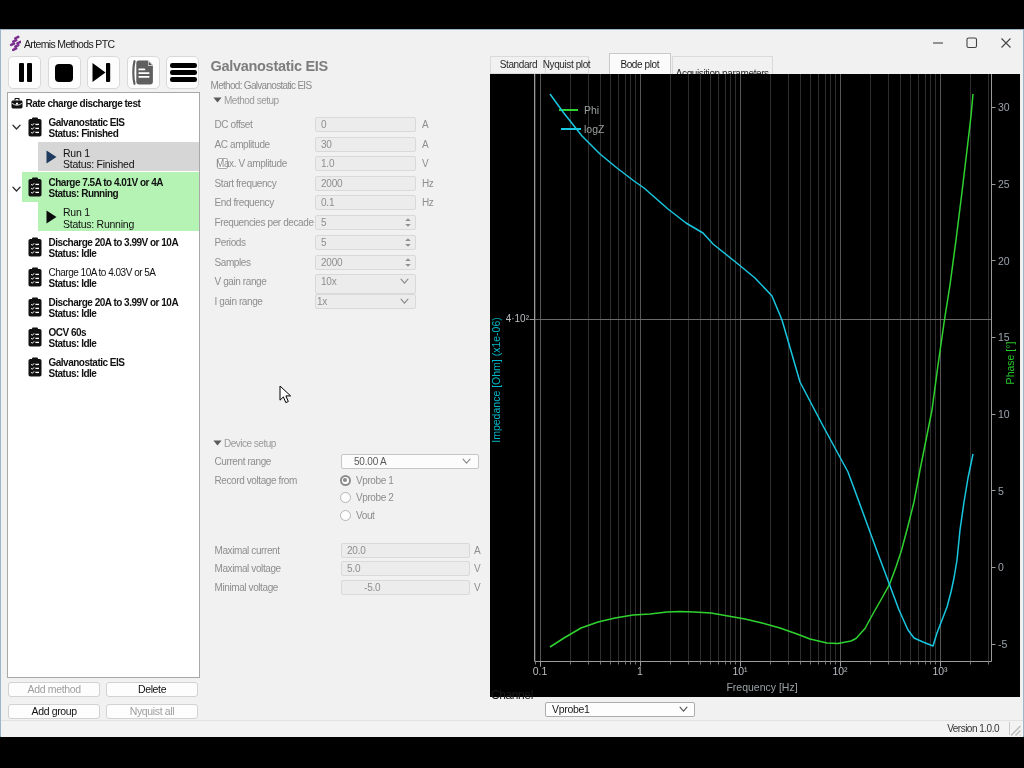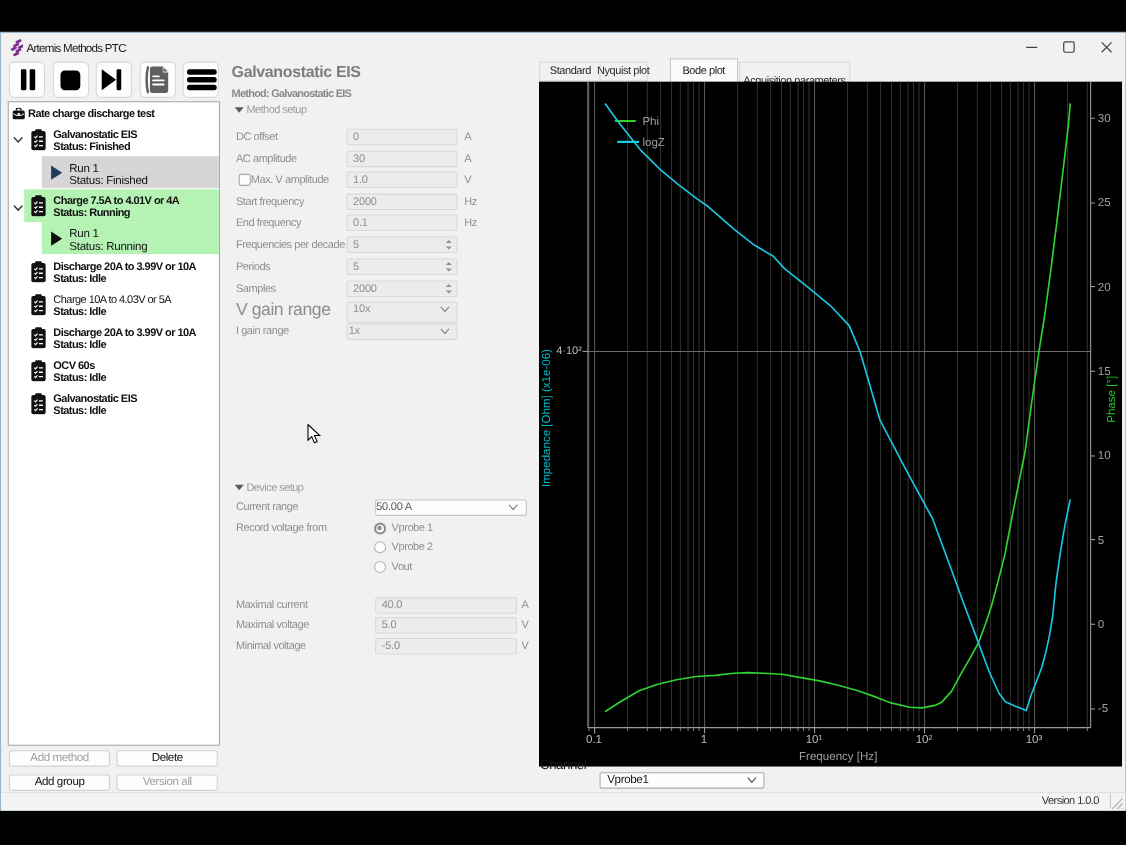--- a/index.html
+++ b/index.html
@@ -170,96 +170,96 @@
       <line x1="7.4" y1="11.4" x2="11" y2="11.4" stroke-width="1.3"></line>
 <path d="M3.2 15.2 l1.1 1.1 1.8-2.0" stroke-width="1.0"></path>
       <line x1="7.4" y1="15.4" x2="11" y2="15.4" stroke-width="1.3"></line>
 </g>
   </svg>
 <div class="t" style="left:48.5px;top:356.0px;font-size:10px;letter-spacing:-0.5px;font-weight:bold;color:#111;line-height:13px">Galvanostatic EIS</div>
 <div class="t" style="left:48.5px;top:367.0px;font-size:10px;letter-spacing:-0.5px;font-weight:bold;color:#111;line-height:13px">Status: Idle</div>
 <div class="abs" style="left:7.8px;top:681.5px;width:92.7px;height:15.5px;background:#fdfdfd;border:1px solid #d2d2d2;border-radius:3px;font-size:10.5px;letter-spacing:-0.35px;color:#9e9e9e;display:flex;align-items:center;justify-content:center">Add method</div>
 <div class="abs" style="left:105.6px;top:681.5px;width:92.9px;height:15.5px;background:#fdfdfd;border:1px solid #d2d2d2;border-radius:3px;font-size:10.5px;letter-spacing:-0.35px;color:#111;display:flex;align-items:center;justify-content:center">Delete</div>
 <div class="abs" style="left:7.8px;top:703.5px;width:92.7px;height:15.5px;background:#fdfdfd;border:1px solid #d2d2d2;border-radius:3px;font-size:10.5px;letter-spacing:-0.35px;color:#111;display:flex;align-items:center;justify-content:center">Add group</div>
-<div class="abs" style="left:105.6px;top:703.5px;width:92.9px;height:15.5px;background:#fdfdfd;border:1px solid #d2d2d2;border-radius:3px;font-size:10.5px;letter-spacing:-0.35px;color:#9e9e9e;display:flex;align-items:center;justify-content:center">Version all</div>
+<div class="abs" style="left:105.6px;top:703.5px;width:92.9px;height:15.5px;background:#fdfdfd;border:1px solid #d2d2d2;border-radius:3px;font-size:10.5px;letter-spacing:-0.35px;color:#9e9e9e;display:flex;align-items:center;justify-content:center">Nyquist all</div>
 <div class="t" style="left:210.5px;top:58px;font-size:14.5px;letter-spacing:-0.3px;font-weight:bold;color:#7d7d7d">Galvanostatic EIS</div>
-<div class="t" style="left:210.5px;top:80px;font-size:10px;letter-spacing:-0.7px;font-weight:bold;color:#8a8a8a">Method: Galvanostatic EIS</div>
+<div class="t" style="left:210.5px;top:80px;font-size:10px;letter-spacing:-0.7px;font-weight:normal;color:#8a8a8a">Method: Galvanostatic EIS</div>
 <svg class="abs" style="left:212.5px;top:97px" width="9" height="6" viewBox="0 0 9 6">
     <path d="M0.4 0.6 L8.6 0.6 L4.5 5.6 Z" fill="#5a5a5a"></path>
   </svg>
 <div class="t" style="left:224px;top:95px;font-size:10px;letter-spacing:-0.5px;color:#9a9a9a">Method setup</div>
 <div class="t" style="left:214.5px;top:117.5px;font-size:10px;letter-spacing:-0.4px;color:#8e8e8e;line-height:13px">DC offset</div>
 <div class="abs" style="left:315px;top:116.5px;width:101px;height:15px;background:#ececec;border:1px solid #d9d9d9;border-radius:2px;font-size:10px;letter-spacing:-0.2px;color:#8e8e8e;line-height:13px;padding-left:5px;white-space:nowrap;overflow:hidden">0</div>
 <div class="t" style="left:422px;top:117.5px;font-size:10px;letter-spacing:-0.4px;color:#8e8e8e;line-height:13px">A</div>
 <div class="t" style="left:214.5px;top:137.5px;font-size:10px;letter-spacing:-0.4px;color:#8e8e8e;line-height:13px">AC amplitude</div>
 <div class="abs" style="left:315px;top:136.5px;width:101px;height:15px;background:#ececec;border:1px solid #d9d9d9;border-radius:2px;font-size:10px;letter-spacing:-0.2px;color:#8e8e8e;line-height:13px;padding-left:5px;white-space:nowrap;overflow:hidden">30</div>
 <div class="t" style="left:422px;top:137.5px;font-size:10px;letter-spacing:-0.4px;color:#8e8e8e;line-height:13px">A</div>
 <div class="abs" style="left:315px;top:156.0px;width:101px;height:15px;background:#ececec;border:1px solid #d9d9d9;border-radius:2px;font-size:10px;letter-spacing:-0.2px;color:#8e8e8e;line-height:13px;padding-left:5px;white-space:nowrap;overflow:hidden">1.0</div>
 <div class="t" style="left:422px;top:157.0px;font-size:10px;letter-spacing:-0.4px;color:#8e8e8e;line-height:13px">V</div>
 <div class="t" style="left:214.5px;top:176.5px;font-size:10px;letter-spacing:-0.4px;color:#8e8e8e;line-height:13px">Start frequency</div>
 <div class="abs" style="left:315px;top:175.5px;width:101px;height:15px;background:#ececec;border:1px solid #d9d9d9;border-radius:2px;font-size:10px;letter-spacing:-0.2px;color:#8e8e8e;line-height:13px;padding-left:5px;white-space:nowrap;overflow:hidden">2000</div>
 <div class="t" style="left:422px;top:176.5px;font-size:10px;letter-spacing:-0.4px;color:#8e8e8e;line-height:13px">Hz</div>
 <div class="t" style="left:214.5px;top:196.0px;font-size:10px;letter-spacing:-0.4px;color:#8e8e8e;line-height:13px">End frequency</div>
 <div class="abs" style="left:315px;top:195.0px;width:101px;height:15px;background:#ececec;border:1px solid #d9d9d9;border-radius:2px;font-size:10px;letter-spacing:-0.2px;color:#8e8e8e;line-height:13px;padding-left:5px;white-space:nowrap;overflow:hidden">0.1</div>
 <div class="t" style="left:422px;top:196.0px;font-size:10px;letter-spacing:-0.4px;color:#8e8e8e;line-height:13px">Hz</div>
 <div class="abs" style="left:216.5px;top:158px;width:11px;height:11px;background:#fcfcfc;border:1px solid #a9a9a9;border-radius:2px"></div>
-<div class="t" style="left:228px;top:157.0px;font-size:10px;letter-spacing:-0.4px;color:#8e8e8e;line-height:13px">Max. V amplitude</div>
+<div class="t" style="left:216px;top:157.0px;font-size:10px;letter-spacing:-0.4px;color:#8e8e8e;line-height:13px">Max. V amplitude</div>
 <div class="t" style="left:214.5px;top:216.0px;font-size:10px;letter-spacing:-0.4px;color:#8e8e8e;line-height:13px">Frequencies per decade</div>
 <div class="abs" style="left:315px;top:215.0px;width:101px;height:15px;background:#ececec;border:1px solid #d9d9d9;border-radius:2px;font-size:10px;letter-spacing:-0.2px;color:#8e8e8e;line-height:13px;padding-left:5px;white-space:nowrap;overflow:hidden">5</div>
 <svg class="abs" style="left:403px;top:217.0px" width="10" height="11" viewBox="0 0 10 11">
 <path d="M2.2 4 L5 1.2 L7.8 4 Z" fill="#909090"></path>
     <path d="M2.2 7 L5 9.8 L7.8 7 Z" fill="#909090"></path>
   </svg>
 <div class="t" style="left:214.5px;top:236.0px;font-size:10px;letter-spacing:-0.4px;color:#8e8e8e;line-height:13px">Periods</div>
 <div class="abs" style="left:315px;top:235.0px;width:101px;height:15px;background:#ececec;border:1px solid #d9d9d9;border-radius:2px;font-size:10px;letter-spacing:-0.2px;color:#8e8e8e;line-height:13px;padding-left:5px;white-space:nowrap;overflow:hidden">5</div>
 <svg class="abs" style="left:403px;top:237.0px" width="10" height="11" viewBox="0 0 10 11">
 <path d="M2.2 4 L5 1.2 L7.8 4 Z" fill="#909090"></path>
     <path d="M2.2 7 L5 9.8 L7.8 7 Z" fill="#909090"></path>
   </svg>
 <div class="t" style="left:214.5px;top:255.5px;font-size:10px;letter-spacing:-0.4px;color:#8e8e8e;line-height:13px">Samples</div>
 <div class="abs" style="left:315px;top:254.5px;width:101px;height:15px;background:#ececec;border:1px solid #d9d9d9;border-radius:2px;font-size:10px;letter-spacing:-0.2px;color:#8e8e8e;line-height:13px;padding-left:5px;white-space:nowrap;overflow:hidden">2000</div>
 <svg class="abs" style="left:403px;top:256.5px" width="10" height="11" viewBox="0 0 10 11">
 <path d="M2.2 4 L5 1.2 L7.8 4 Z" fill="#909090"></path>
     <path d="M2.2 7 L5 9.8 L7.8 7 Z" fill="#909090"></path>
   </svg>
-<div class="t" style="left:214.5px;top:275.0px;font-size:16px;letter-spacing:-0.4px;color:#8e8e8e;line-height:13px">V gain range</div>
+<div class="t" style="left:214.5px;top:275.0px;font-size:10px;letter-spacing:-0.4px;color:#8e8e8e;line-height:13px">V gain range</div>
 <div class="abs" style="left:315px;top:274.0px;width:101px;height:20px;background:#ececec;border:1px solid #d9d9d9;border-radius:2px;font-size:10px;letter-spacing:-0.2px;color:#8e8e8e;line-height:13px;padding-left:5px;white-space:nowrap;overflow:hidden">10x</div>
 <svg class="abs" style="left:400px;top:278.3px" width="9" height="7" viewBox="0 0 9 7">
     <path d="M1 1.2 L4.5 5.2 L8 1.2" stroke="#8a8a8a" stroke-width="1.1" fill="none" stroke-linecap="round"></path>
   </svg>
 <div class="t" style="left:214.5px;top:294.5px;font-size:10px;letter-spacing:-0.4px;color:#8e8e8e;line-height:13px">I gain range</div>
 <div class="abs" style="left:315px;top:293.5px;width:101px;height:15px;background:#ececec;border:1px solid #d9d9d9;border-radius:2px;font-size:10px;letter-spacing:-0.2px;color:#8e8e8e;line-height:13px;padding-left:1px;white-space:nowrap;overflow:hidden">1x</div>
 <svg class="abs" style="left:400px;top:297.8px" width="9" height="7" viewBox="0 0 9 7">
     <path d="M1 1.2 L4.5 5.2 L8 1.2" stroke="#8a8a8a" stroke-width="1.1" fill="none" stroke-linecap="round"></path>
   </svg>
 <svg class="abs" style="left:212.5px;top:440px" width="9" height="6" viewBox="0 0 9 6">
     <path d="M0.4 0.6 L8.6 0.6 L4.5 5.6 Z" fill="#5a5a5a"></path>
   </svg>
 <div class="t" style="left:224px;top:438px;font-size:10px;letter-spacing:-0.5px;color:#9a9a9a">Device setup</div>
 <div class="t" style="left:214.5px;top:455.0px;font-size:10px;letter-spacing:-0.4px;color:#8e8e8e;line-height:13px">Current range</div>
-<div class="abs" style="left:341px;top:454.0px;width:137.5px;height:15px;background:#fcfcfc;border:1px solid #c6c6c6;border-radius:2px;font-size:10px;letter-spacing:-0.2px;color:#5a5a5a;line-height:13px;padding-left:0;white-space:nowrap;overflow:hidden">50.00 A</div>
+<div class="abs" style="left:341px;top:454.0px;width:137.5px;height:15px;background:#fcfcfc;border:1px solid #c6c6c6;border-radius:2px;font-size:10px;letter-spacing:-0.2px;color:#5a5a5a;line-height:13px;padding-left:12px;white-space:nowrap;overflow:hidden">50.00 A</div>
 <svg class="abs" style="left:462px;top:458.3px" width="9" height="7" viewBox="0 0 9 7">
     <path d="M1 1.2 L4.5 5.2 L8 1.2" stroke="#8a8a8a" stroke-width="1.1" fill="none" stroke-linecap="round"></path>
   </svg>
 <div class="t" style="left:214.5px;top:473.5px;font-size:10px;letter-spacing:-0.4px;color:#8e8e8e;line-height:13px">Record voltage from</div>
 <div class="abs" style="left:339.5px;top:474.5px;width:11px;height:11px;border:2.3px solid #8d8d8d;border-radius:50%;background:#fff"></div>
 <div class="abs" style="left:343.2px;top:478.2px;width:3.6px;height:3.6px;border-radius:50%;background:#8d8d8d"></div>
 <div class="t" style="left:356px;top:473.5px;font-size:10px;letter-spacing:-0.4px;color:#8e8e8e;line-height:13px">Vprobe 1</div>
 <div class="abs" style="left:339.5px;top:492.0px;width:11px;height:11px;border:1px solid #b5b5b5;border-radius:50%;background:#fdfdfd"></div>
 <div class="t" style="left:356px;top:491.0px;font-size:10px;letter-spacing:-0.4px;color:#8e8e8e;line-height:13px">Vprobe 2</div>
 <div class="abs" style="left:339.5px;top:509.5px;width:11px;height:11px;border:1px solid #b5b5b5;border-radius:50%;background:#fdfdfd"></div>
 <div class="t" style="left:356px;top:508.5px;font-size:10px;letter-spacing:-0.4px;color:#8e8e8e;line-height:13px">Vout</div>
 <div class="t" style="left:214.5px;top:543.5px;font-size:10px;letter-spacing:-0.4px;color:#8e8e8e;line-height:13px">Maximal current</div>
-<div class="abs" style="left:341px;top:542.5px;width:128.5px;height:15px;background:#ececec;border:1px solid #d9d9d9;border-radius:2px;font-size:10px;letter-spacing:-0.2px;color:#8e8e8e;line-height:13px;padding-left:5px;white-space:nowrap;overflow:hidden">40.0</div>
+<div class="abs" style="left:341px;top:542.5px;width:128.5px;height:15px;background:#ececec;border:1px solid #d9d9d9;border-radius:2px;font-size:10px;letter-spacing:-0.2px;color:#8e8e8e;line-height:13px;padding-left:5px;white-space:nowrap;overflow:hidden">20.0</div>
 <div class="t" style="left:474px;top:543.5px;font-size:10px;letter-spacing:-0.4px;color:#8e8e8e;line-height:13px">A</div>
 <div class="t" style="left:214.5px;top:562.0px;font-size:10px;letter-spacing:-0.4px;color:#8e8e8e;line-height:13px">Maximal voltage</div>
 <div class="abs" style="left:341px;top:561.0px;width:128.5px;height:15px;background:#ececec;border:1px solid #d9d9d9;border-radius:2px;font-size:10px;letter-spacing:-0.2px;color:#8e8e8e;line-height:13px;padding-left:5px;white-space:nowrap;overflow:hidden">5.0</div>
 <div class="t" style="left:474px;top:562.0px;font-size:10px;letter-spacing:-0.4px;color:#8e8e8e;line-height:13px">V</div>
 <div class="t" style="left:214.5px;top:580.5px;font-size:10px;letter-spacing:-0.4px;color:#8e8e8e;line-height:13px">Minimal voltage</div>
-<div class="abs" style="left:341px;top:579.5px;width:128.5px;height:15px;background:#ececec;border:1px solid #d9d9d9;border-radius:2px;font-size:10px;letter-spacing:-0.2px;color:#8e8e8e;line-height:13px;padding-left:5px;white-space:nowrap;overflow:hidden">-5.0</div>
+<div class="abs" style="left:341px;top:579.5px;width:128.5px;height:15px;background:#ececec;border:1px solid #d9d9d9;border-radius:2px;font-size:10px;letter-spacing:-0.2px;color:#8e8e8e;line-height:13px;padding-left:22px;white-space:nowrap;overflow:hidden">-5.0</div>
 <div class="t" style="left:474px;top:580.5px;font-size:10px;letter-spacing:-0.4px;color:#8e8e8e;line-height:13px">V</div>
 <div class="abs" style="left:490px;top:55.5px;width:57px;height:18.5px;background:#f1f1f1;border:1px solid #dadada;font-size:10px;letter-spacing:-0.4px;color:#2a2a2a;white-space:nowrap;display:flex;align-items:center;justify-content:center">Standard</div>
 <div class="abs" style="left:544.5px;top:55.5px;width:44px;height:18.5px;background:#f1f1f1;border:1px solid #dadada;font-size:10px;letter-spacing:-0.4px;color:#2a2a2a;white-space:nowrap;display:flex;align-items:center;justify-content:center">Nyquist plot</div>
 <div class="abs" style="left:608.5px;top:53px;width:62.5px;height:21px;background:#fbfbfb;border:1px solid #c9c9c9;border-bottom:none;font-size:10px;letter-spacing:-0.4px;color:#1a1a1a;display:flex;align-items:center;justify-content:center">Bode plot</div>
 <div class="abs" style="left:671.5px;top:55.5px;width:101.5px;height:35px;background:#f1f1f1;border:1px solid #dadada;font-size:10px;letter-spacing:-0.4px;color:#2a2a2a;white-space:nowrap;display:flex;align-items:center;justify-content:center">Acquisition parameters</div>
 <svg width="530" height="623" viewBox="0 0 530 623" style="position:absolute;left:490px;top:74px">
 <rect x="0" y="0" width="530" height="623" fill="#000000"></rect>
 <line x1="45.5" y1="0" x2="45.5" y2="587.5" stroke="#2e2e2e" stroke-width="1"></line>
 <line x1="80.5" y1="0" x2="80.5" y2="587.5" stroke="#2e2e2e" stroke-width="1"></line>
 <line x1="98.5" y1="0" x2="98.5" y2="587.5" stroke="#2e2e2e" stroke-width="1"></line>

